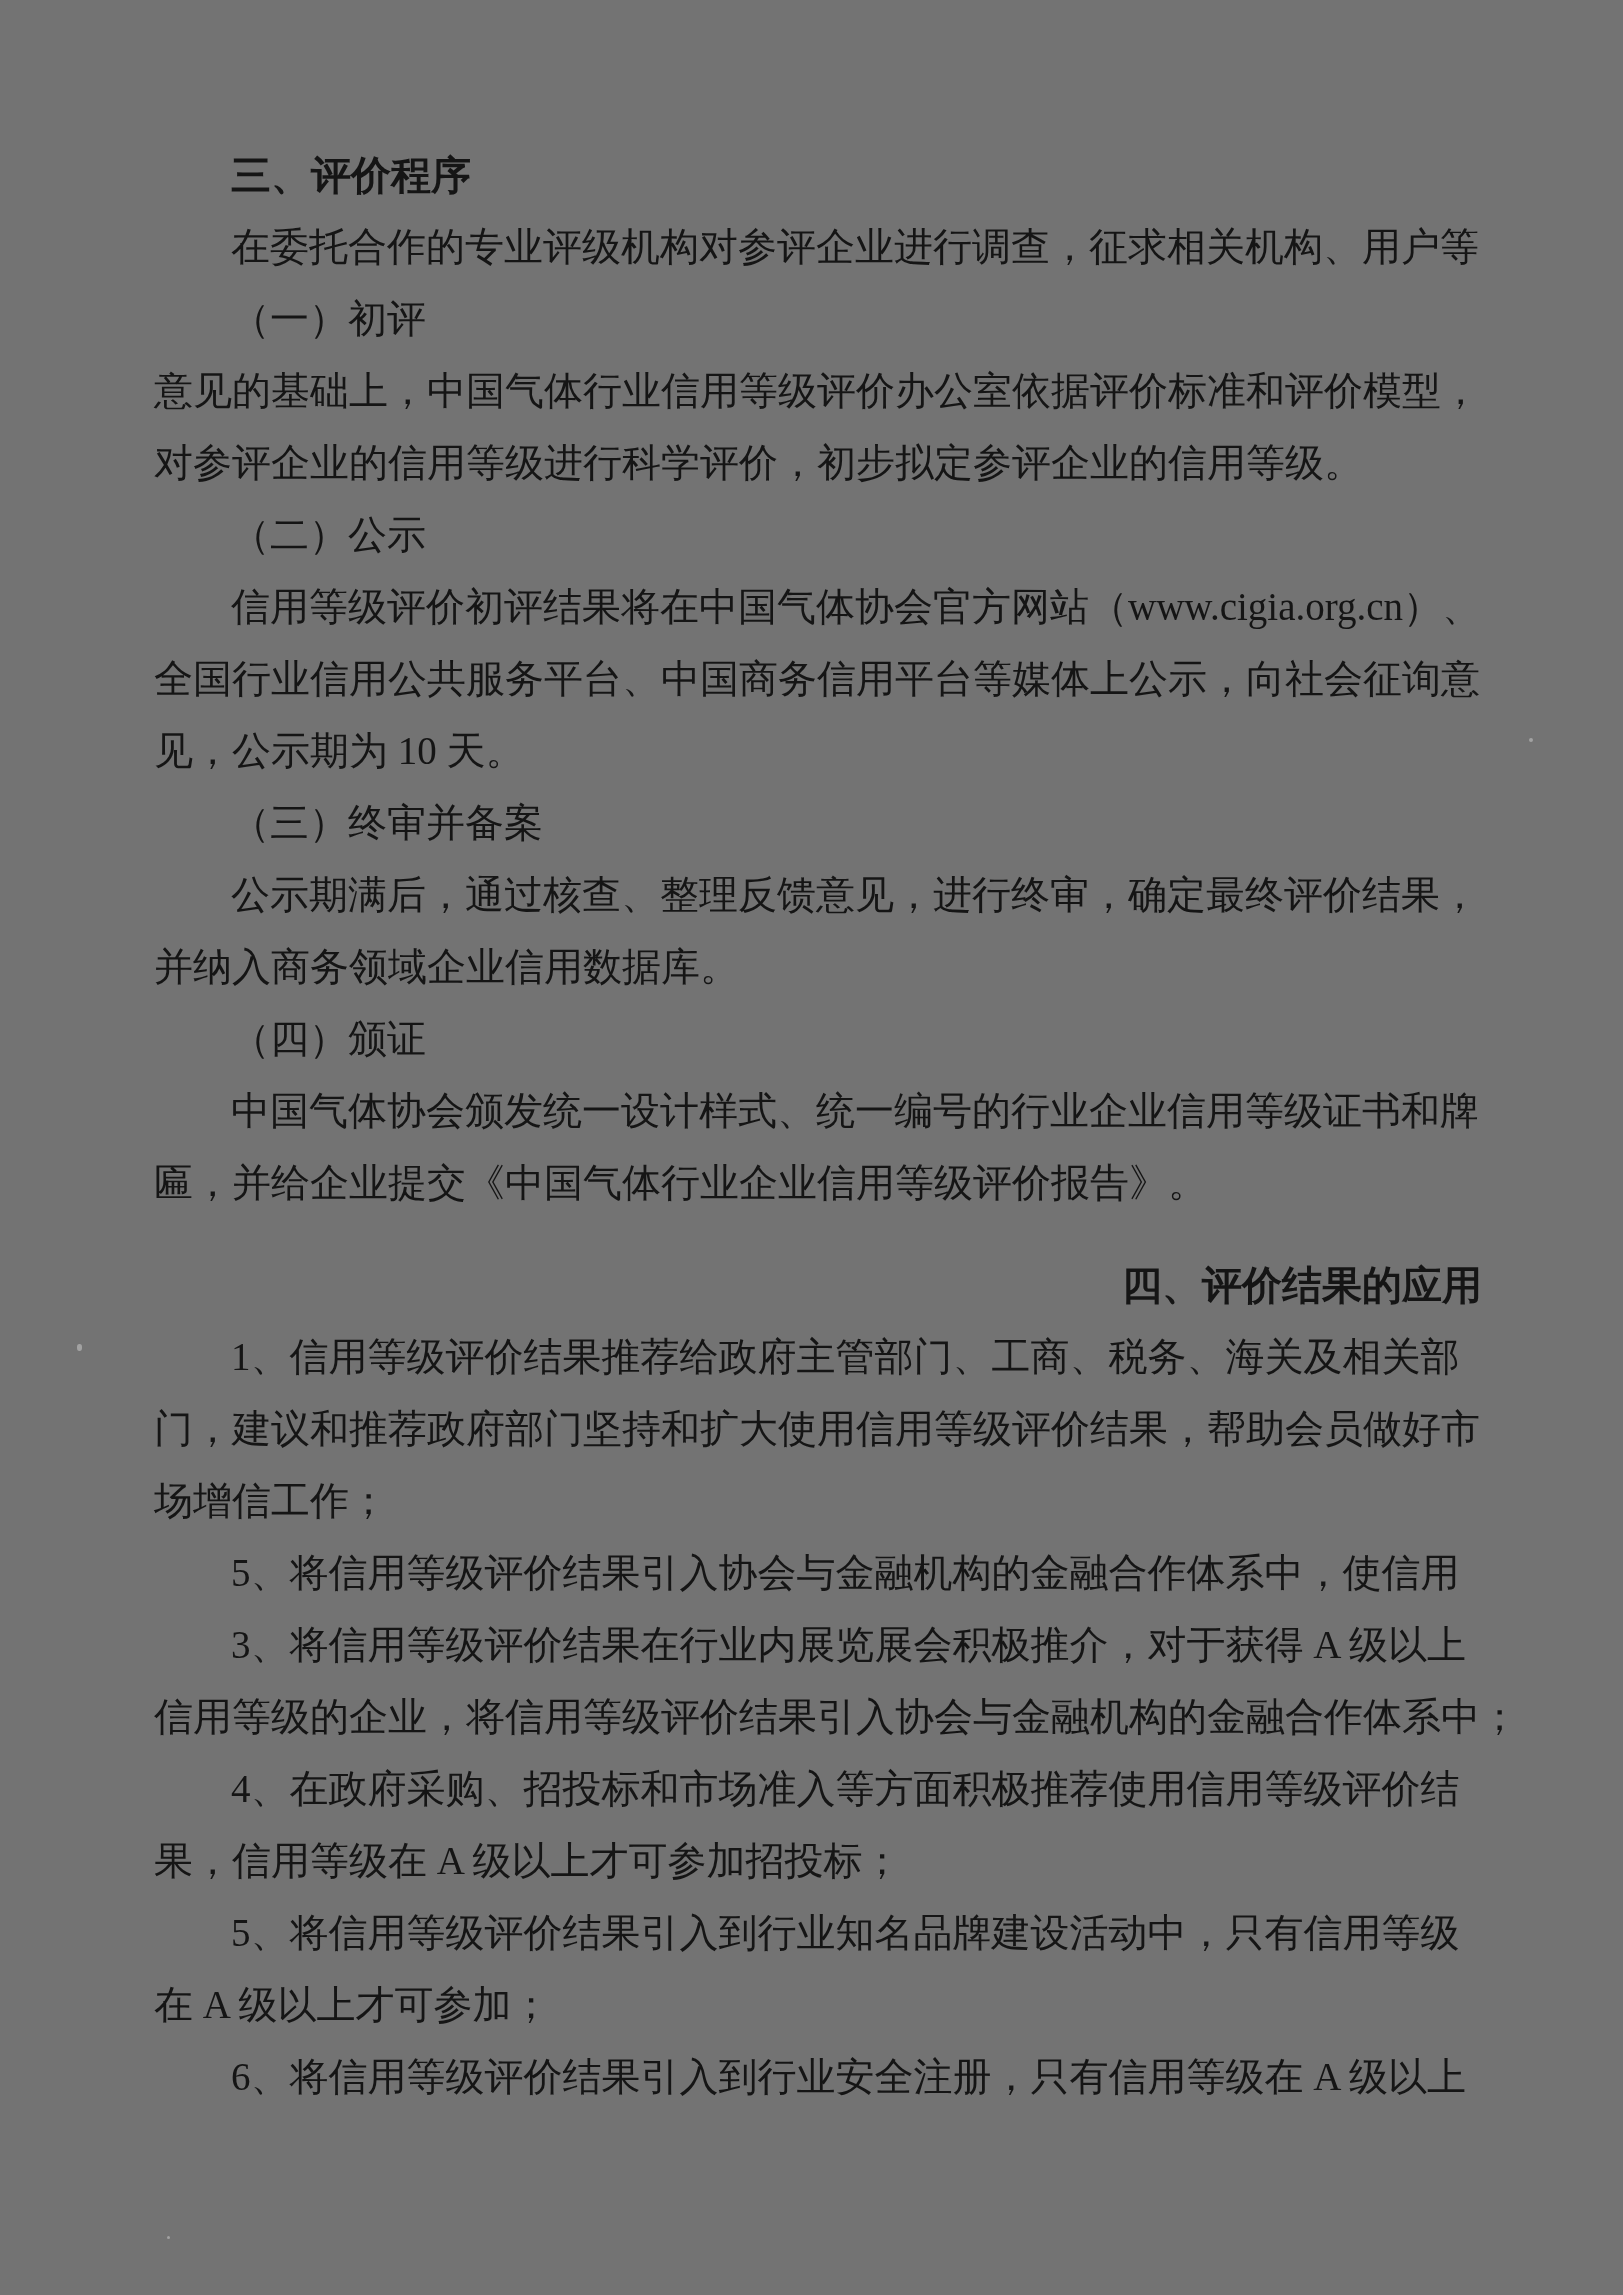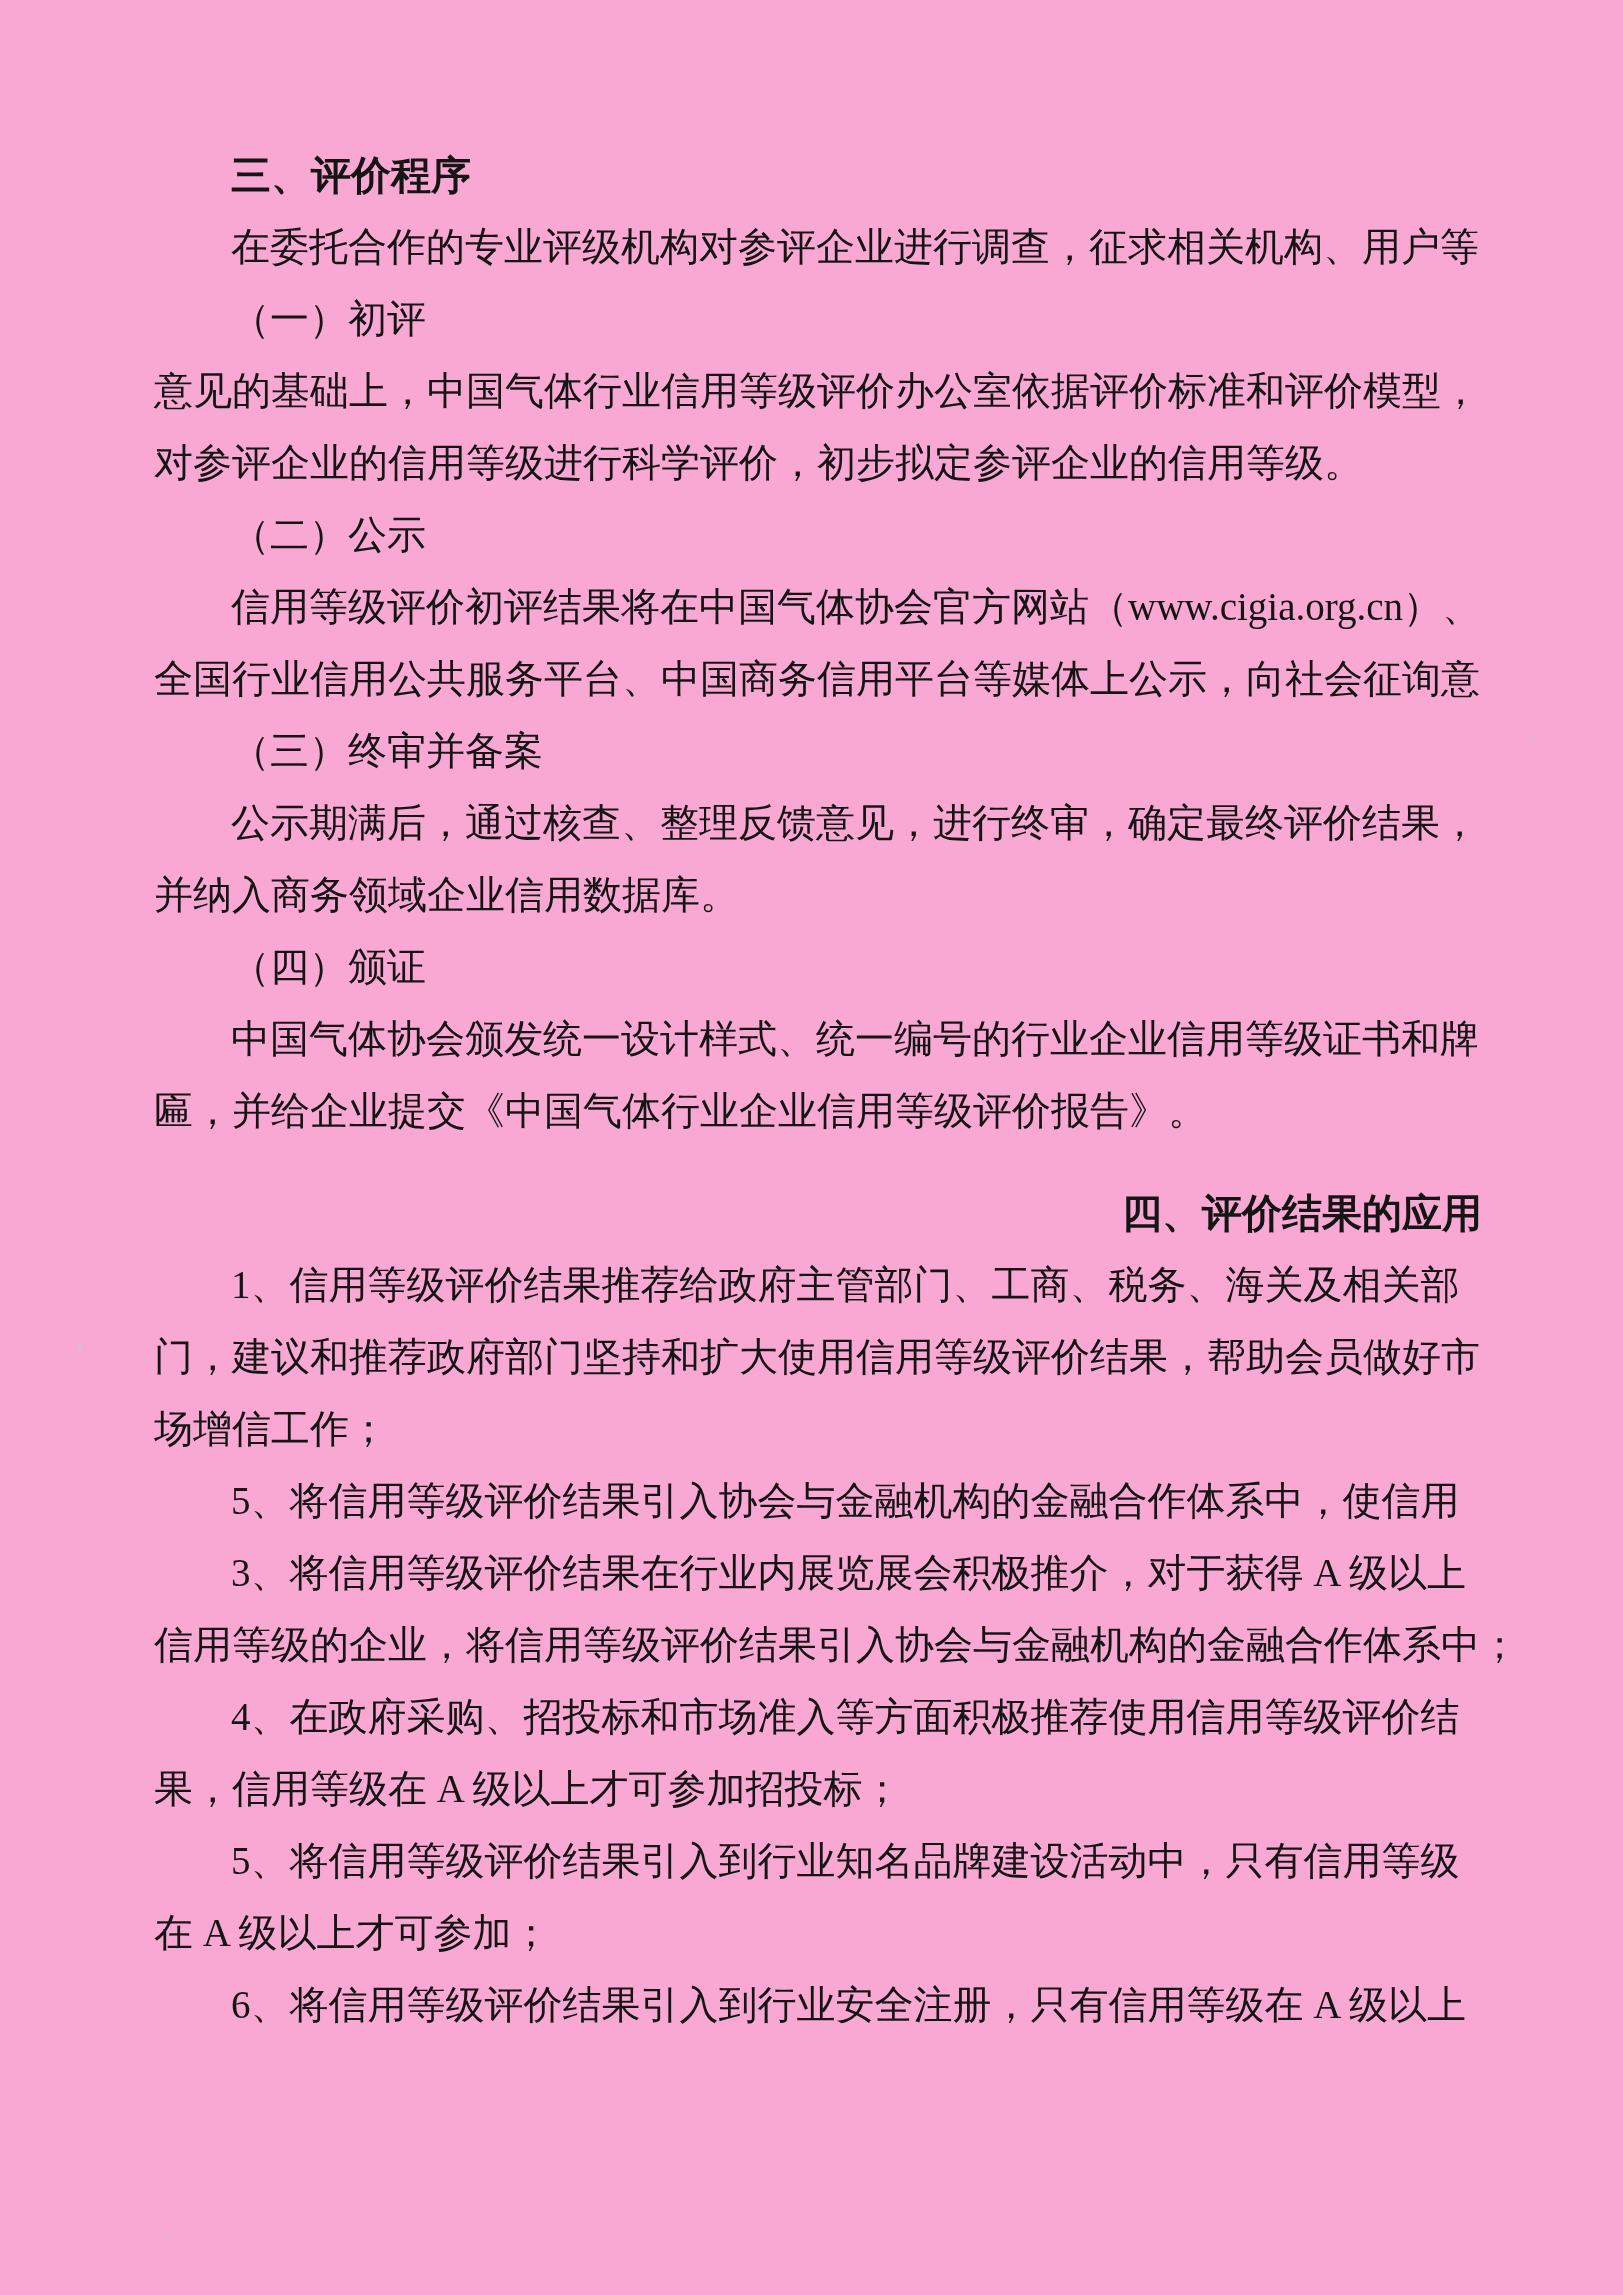--- a/index.html
+++ b/index.html
@@ -5,21 +5,21 @@
   html, body {
     margin: 0;
     padding: 0;
     background: #e8e8e8;
   }
   .page {
     position: relative;
     width: 1623px;
     height: 2295px;
     margin: 0 auto;
-    background: #f9a8d4;
+    background: #737373;
     color: #151515;
     font-family: "Liberation Serif", "DejaVu Serif", serif;
     overflow: hidden;
   }
   .content {
     position: absolute;
     left: 154px;
     top: 139px;
     width: 1328px;
   }
@@ -69,20 +69,21 @@
     <div class="line heading">三、评价程序</div>
 
     <div class="line first">在委托合作的专业评级机构对参评企业进行调查，征求相关机构、用户等</div>
     <div class="line first">（一）初评</div>
     <div class="line cont">意见的基础上，中国气体行业信用等级评价办公室依据评价标准和评价模型，</div>
     <div class="line cont">对参评企业的信用等级进行科学评价，初步拟定参评企业的信用等级。</div>
 
     <div class="line first">（二）公示</div>
     <div class="line first">信用等级评价初评结果将在中国气体协会官方网站（www.cigia.org.cn）、</div>
     <div class="line cont">全国行业信用公共服务平台、中国商务信用平台等媒体上公示，向社会征询意</div>
+    <div class="line cont">见，公示期为 10 天。</div>
 
     <div class="line first">（三）终审并备案</div>
     <div class="line first">公示期满后，通过核查、整理反馈意见，进行终审，确定最终评价结果，</div>
     <div class="line cont">并纳入商务领域企业信用数据库。</div>
 
     <div class="line first">（四）颁证</div>
     <div class="line first">中国气体协会颁发统一设计样式、统一编号的行业企业信用等级证书和牌</div>
     <div class="line cont">匾，并给企业提交《中国气体行业企业信用等级评价报告》。</div>
 
     <div class="line heading gap-before">四、评价结果的应用</div>

